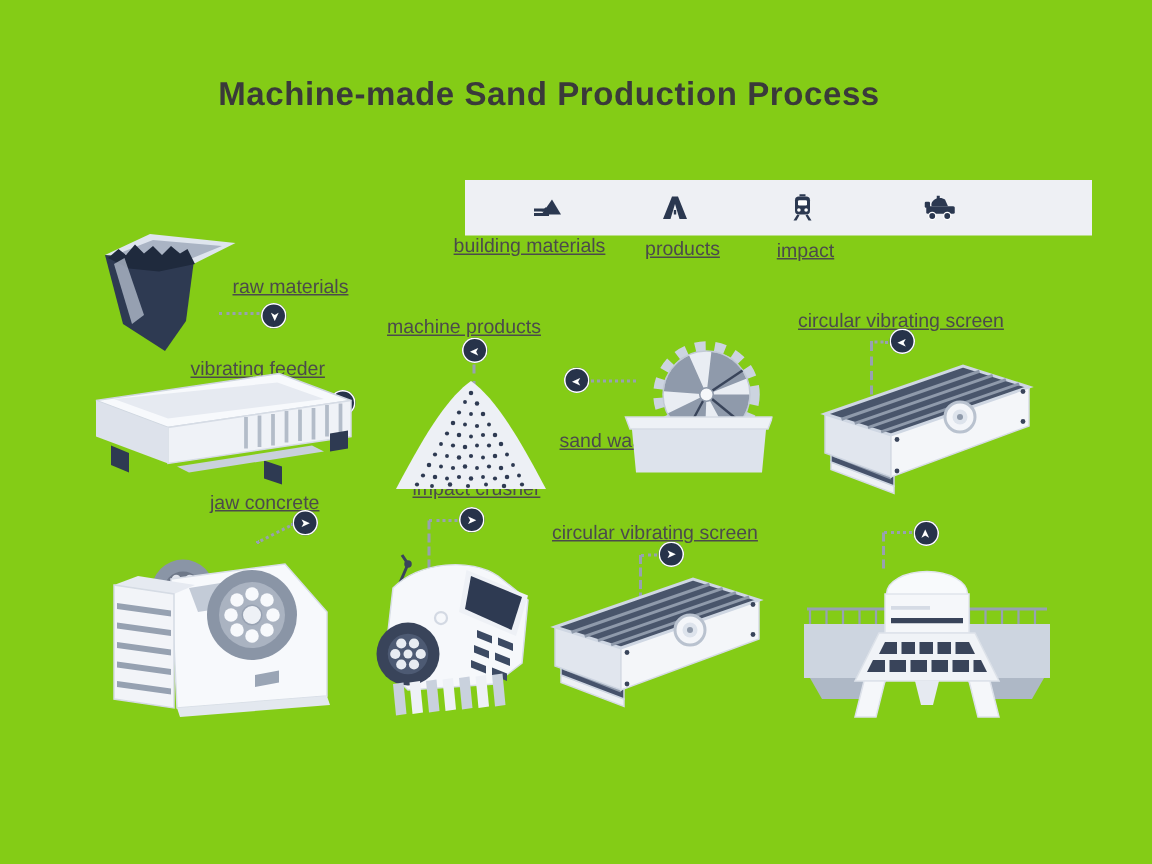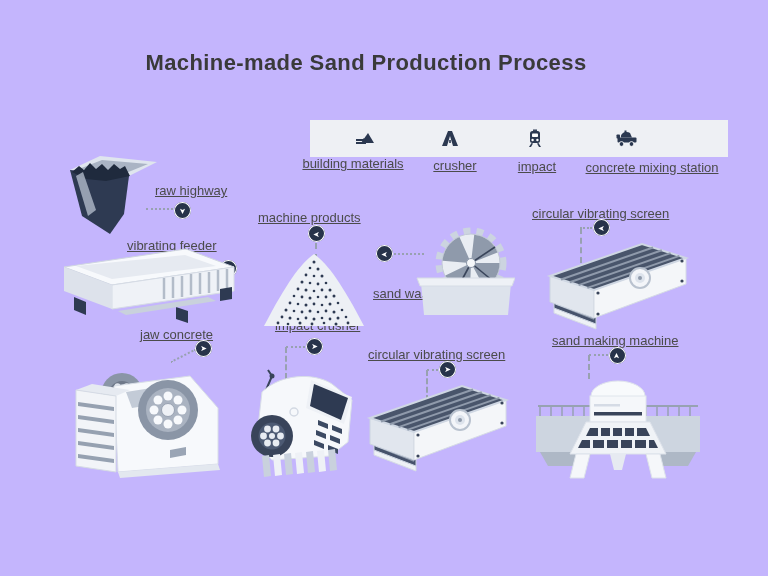--- a/index.html
+++ b/index.html
@@ -1,16 +1,16 @@
 <!DOCTYPE html>
 <html><head>
 <meta charset="utf-8">
 <style>
   html,body{margin:0;padding:0;background:#fff;}
-  .canvas{position:relative;width:768px;height:576px;background:#c4b5fd;overflow:hidden;
+  .canvas{position:relative;width:768px;height:576px;background:#84cc16;overflow:hidden;
           font-family:"Liberation Sans","DejaVu Sans",sans-serif;}
   .title{position:absolute;left:0;top:50px;width:732px;text-align:center;
          font-size:22px;font-weight:600;color:#3a3a3a;letter-spacing:.4px;}
   .apps-bar{position:absolute;left:310px;top:120px;width:418px;height:37px;background:#eef0f4;}
   .app-icon{position:absolute;width:24px;height:24px;}
   .label{position:absolute;font-size:13px;color:#4b4b4b;white-space:nowrap;text-decoration:underline;}
   .center{transform:translateX(-50%);}
   .badge{position:absolute;width:17px;height:17px;border-radius:50%;background:#27334a;
          display:flex;align-items:center;justify-content:center;box-shadow:0 0 0 1px #ffffff inset;}
   .badge span{color:#fff;font-size:8px;line-height:1;display:block;}
@@ -53,33 +53,31 @@
   <svg class="app-icon" style="left:615px;top:127px" viewBox="0 0 24 24">
     <rect x="2.5" y="10.5" width="19" height="5" rx="1" fill="#2b3850"></rect>
     <path d="M6,10.5 C5,5.5 12,3.5 15,6 L17,10.5 Z" fill="#2b3850"></path>
     <rect x="9.5" y="3.5" width="2" height="4" fill="#2b3850"></rect>
     <rect x="1.5" y="7.5" width="3.5" height="4" rx="0.8" fill="#2b3850"></rect>
     <circle cx="6.5" cy="17" r="2.4" fill="#2b3850" stroke="#ffffff" stroke-width="0.9"></circle>
     <circle cx="16.5" cy="17" r="2.4" fill="#2b3850" stroke="#ffffff" stroke-width="0.9"></circle>
   </svg>
 
   <div class="label center" style="left:353px;top:156px">building materials</div>
-  <div class="label center" style="left:455px;top:158px">crusher</div>
+  <div class="label center" style="left:455px;top:158px">products</div>
   <div class="label center" style="left:537px;top:159px">impact</div>
-  <div class="label center" style="left:652px;top:160px">concrete mixing station</div>
-
-  <div class="label" style="left:155px;top:183px">raw highway</div>
+
+  <div class="label" style="left:155px;top:183px">raw materials</div>
   <div class="label" style="left:127px;top:238px">vibrating feeder</div>
   <div class="label" style="left:140px;top:327px">jaw concrete</div>
   <div class="label" style="left:275px;top:318px">impact crusher</div>
   <div class="label" style="left:258px;top:210px">machine products</div>
   <div class="label" style="left:373px;top:286px">sand washing machine</div>
   <div class="label" style="left:532px;top:206px">circular vibrating screen</div>
   <div class="label" style="left:368px;top:347px">circular vibrating screen</div>
-  <div class="label" style="left:552px;top:333px">sand making machine</div>
 
   <div class="dot-h" style="left:146px;top:208px;width:27px"></div>
   <div class="dot-diag" style="left:200px;top:287px;width:32px;transform:rotate(-30deg)"></div>
   <div class="dot-diag" style="left:171px;top:361px;width:28px;transform:rotate(-27deg)"></div>
   <div class="dot-h" style="left:286px;top:346px;width:19px"></div>
   <div class="dash-v" style="left:285px;top:347px;height:32px"></div>
   <div class="dash-v" style="left:315px;top:243px;height:28px"></div>
   <div class="dot-h" style="left:394px;top:253px;width:30px"></div>
   <div class="dot-h" style="left:580px;top:227px;width:12px"></div>
   <div class="dash-v" style="left:580px;top:228px;height:35px"></div>

